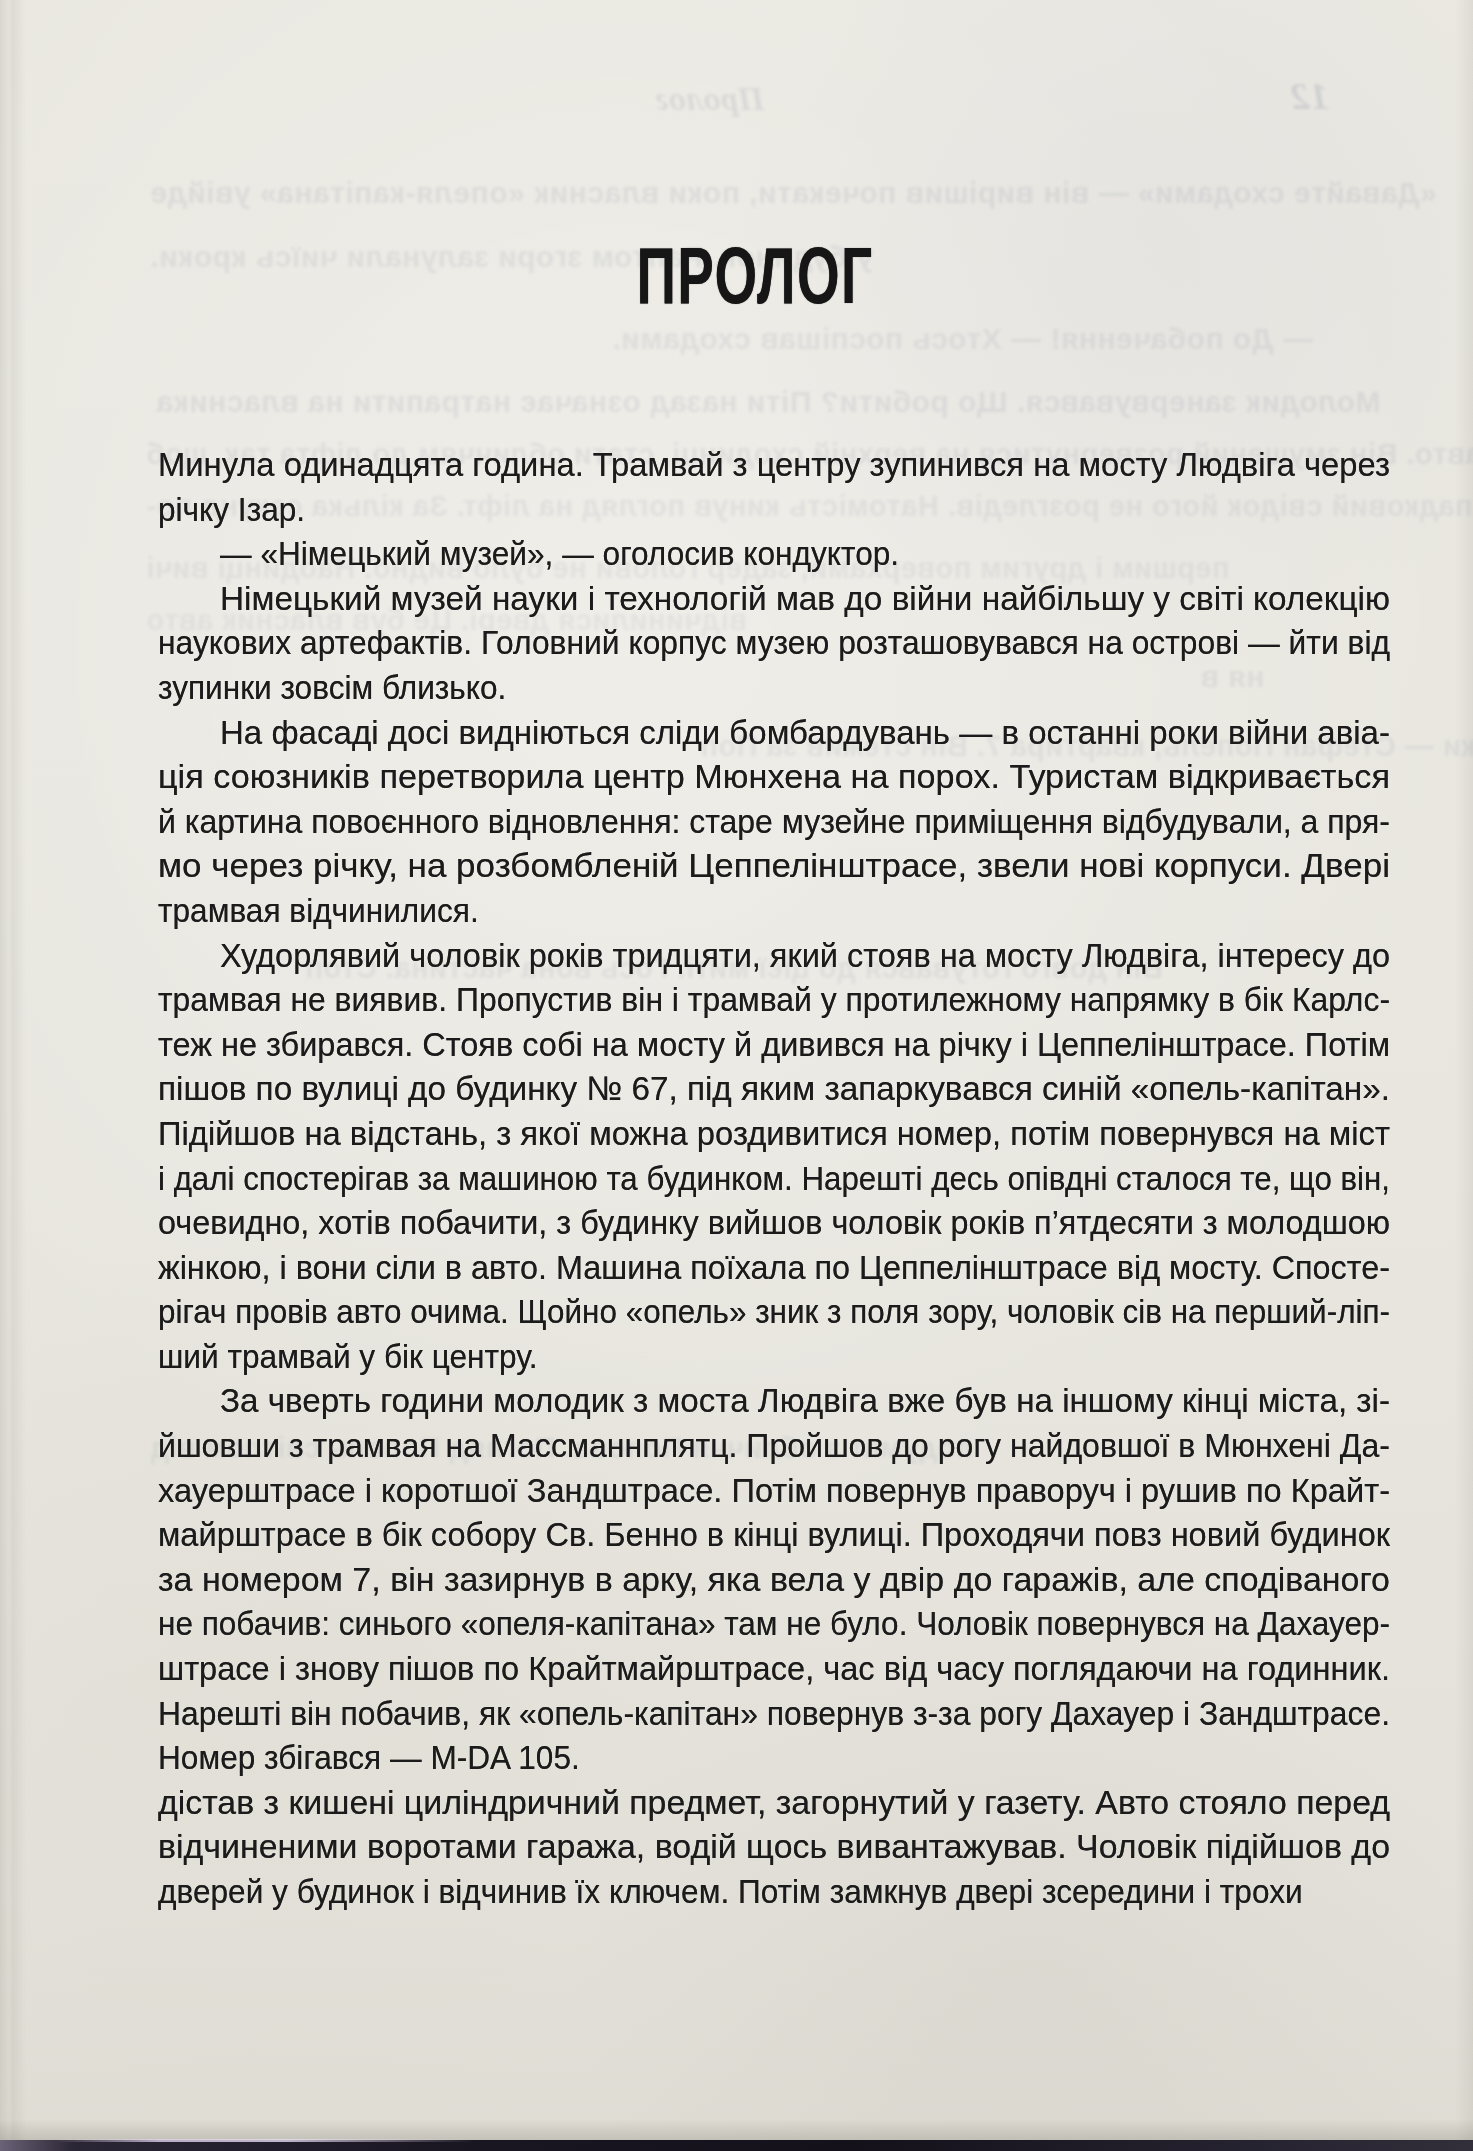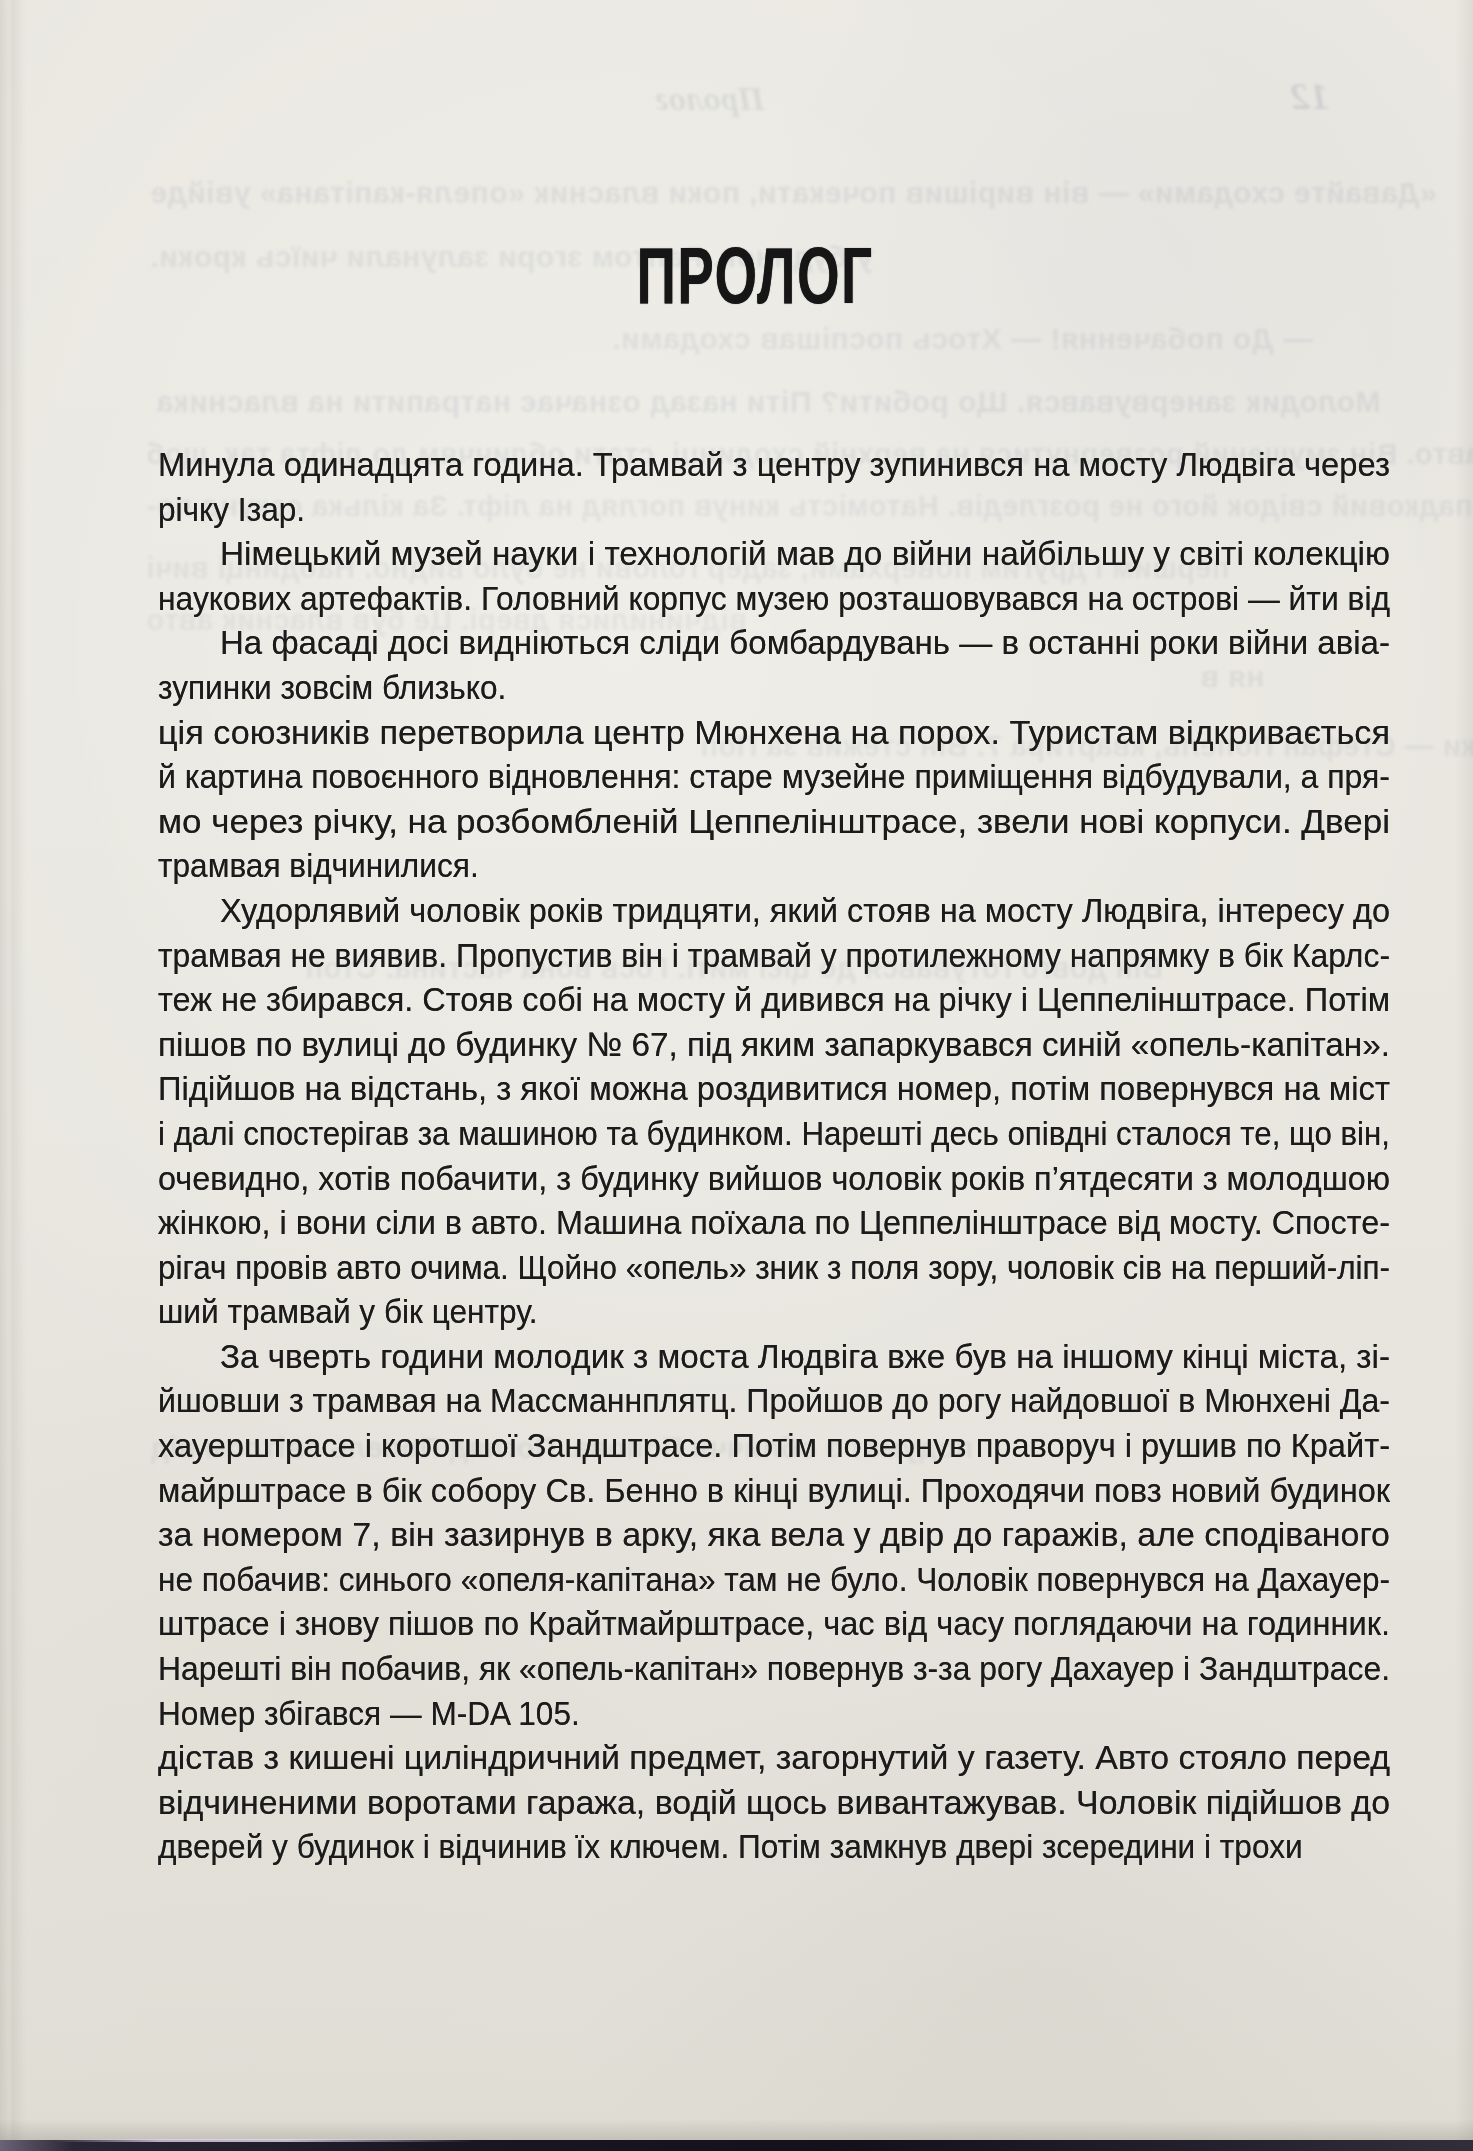--- a/index.html
+++ b/index.html
@@ -84,24 +84,25 @@
   <div class="bleed-line bleed-serif" style="left:655px;top:80px;font-size:34px;opacity:.15;">Пролог</div>
   <div class="bleed-line bleed-serif" style="left:1290px;top:74px;font-size:38px;opacity:.20;">12</div>
 
   <div class="title">
     <span class="fit" style="transform: scaleX(0.685466);">ПРОЛОГ</span>
   </div>
 
   <div class="body-text">
       <div class="line"><span class="fit" style="transform: scaleX(0.962723);">Минула одинадцята година. Трамвай з центру зупинився на мосту Людвіга через</span></div>
       <div class="line"><span class="fit" style="transform: scaleX(0.93);">річку Ізар.</span></div>
+      <div class="line indent"><span class="fit" style="transform: scaleX(0.93);">— «Німецький музей», — оголосив кондуктор.</span></div>
       <div class="line indent"><span class="fit" style="transform: scaleX(0.981029);">Німецький музей науки і технологій мав до війни найбільшу у світі колекцію</span></div>
       <div class="line"><span class="fit" style="transform: scaleX(0.935038);">наукових артефактів. Головний корпус музею розташовувався на острові — йти від</span></div>
+      <div class="line"><span class="fit" style="transform: scaleX(0.93);">зупинки зовсім близько.</span></div>
       <div class="line indent"><span class="fit" style="transform: scaleX(0.971937);">На фасаді досі видніються сліди бомбардувань — в останні роки війни авіа-</span></div>
-      <div class="line"><span class="fit" style="transform: scaleX(0.93);">зупинки зовсім близько.</span></div>
       <div class="line"><span class="fit" style="transform: scaleX(1.00641);">ція союзників перетворила центр Мюнхена на порох. Туристам відкривається</span></div>
       <div class="line"><span class="fit" style="transform: scaleX(0.940929);">й картина повоєнного відновлення: старе музейне приміщення відбудували, а пря-</span></div>
       <div class="line"><span class="fit" style="transform: scaleX(1.02971);">мо через річку, на розбомбленій Цеппелінштрасе, звели нові корпуси. Двері</span></div>
       <div class="line"><span class="fit" style="transform: scaleX(0.93);">трамвая відчинилися.</span></div>
       <div class="line indent"><span class="fit" style="transform: scaleX(0.95559);">Худорлявий чоловік років тридцяти, який стояв на мосту Людвіга, інтересу до</span></div>
       <div class="line"><span class="fit" style="transform: scaleX(0.937662);">трамвая не виявив. Пропустив він і трамвай у протилежному напрямку в бік Карлс-</span></div>
       <div class="line"><span class="fit" style="transform: scaleX(0.955814);">теж не збирався. Стояв собі на мосту й дивився на річку і Цеппелінштрасе. Потім</span></div>
       <div class="line"><span class="fit" style="transform: scaleX(0.97943);">пішов по вулиці до будинку № 67, під яким запаркувався синій «опель-капітан».</span></div>
       <div class="line"><span class="fit" style="transform: scaleX(0.963194);">Підійшов на відстань, з якої можна роздивитися номер, потім повернувся на міст</span></div>
       <div class="line"><span class="fit" style="transform: scaleX(0.919446);">і далі спостерігав за машиною та будинком. Нарешті десь опівдні сталося те, що він,</span></div>

